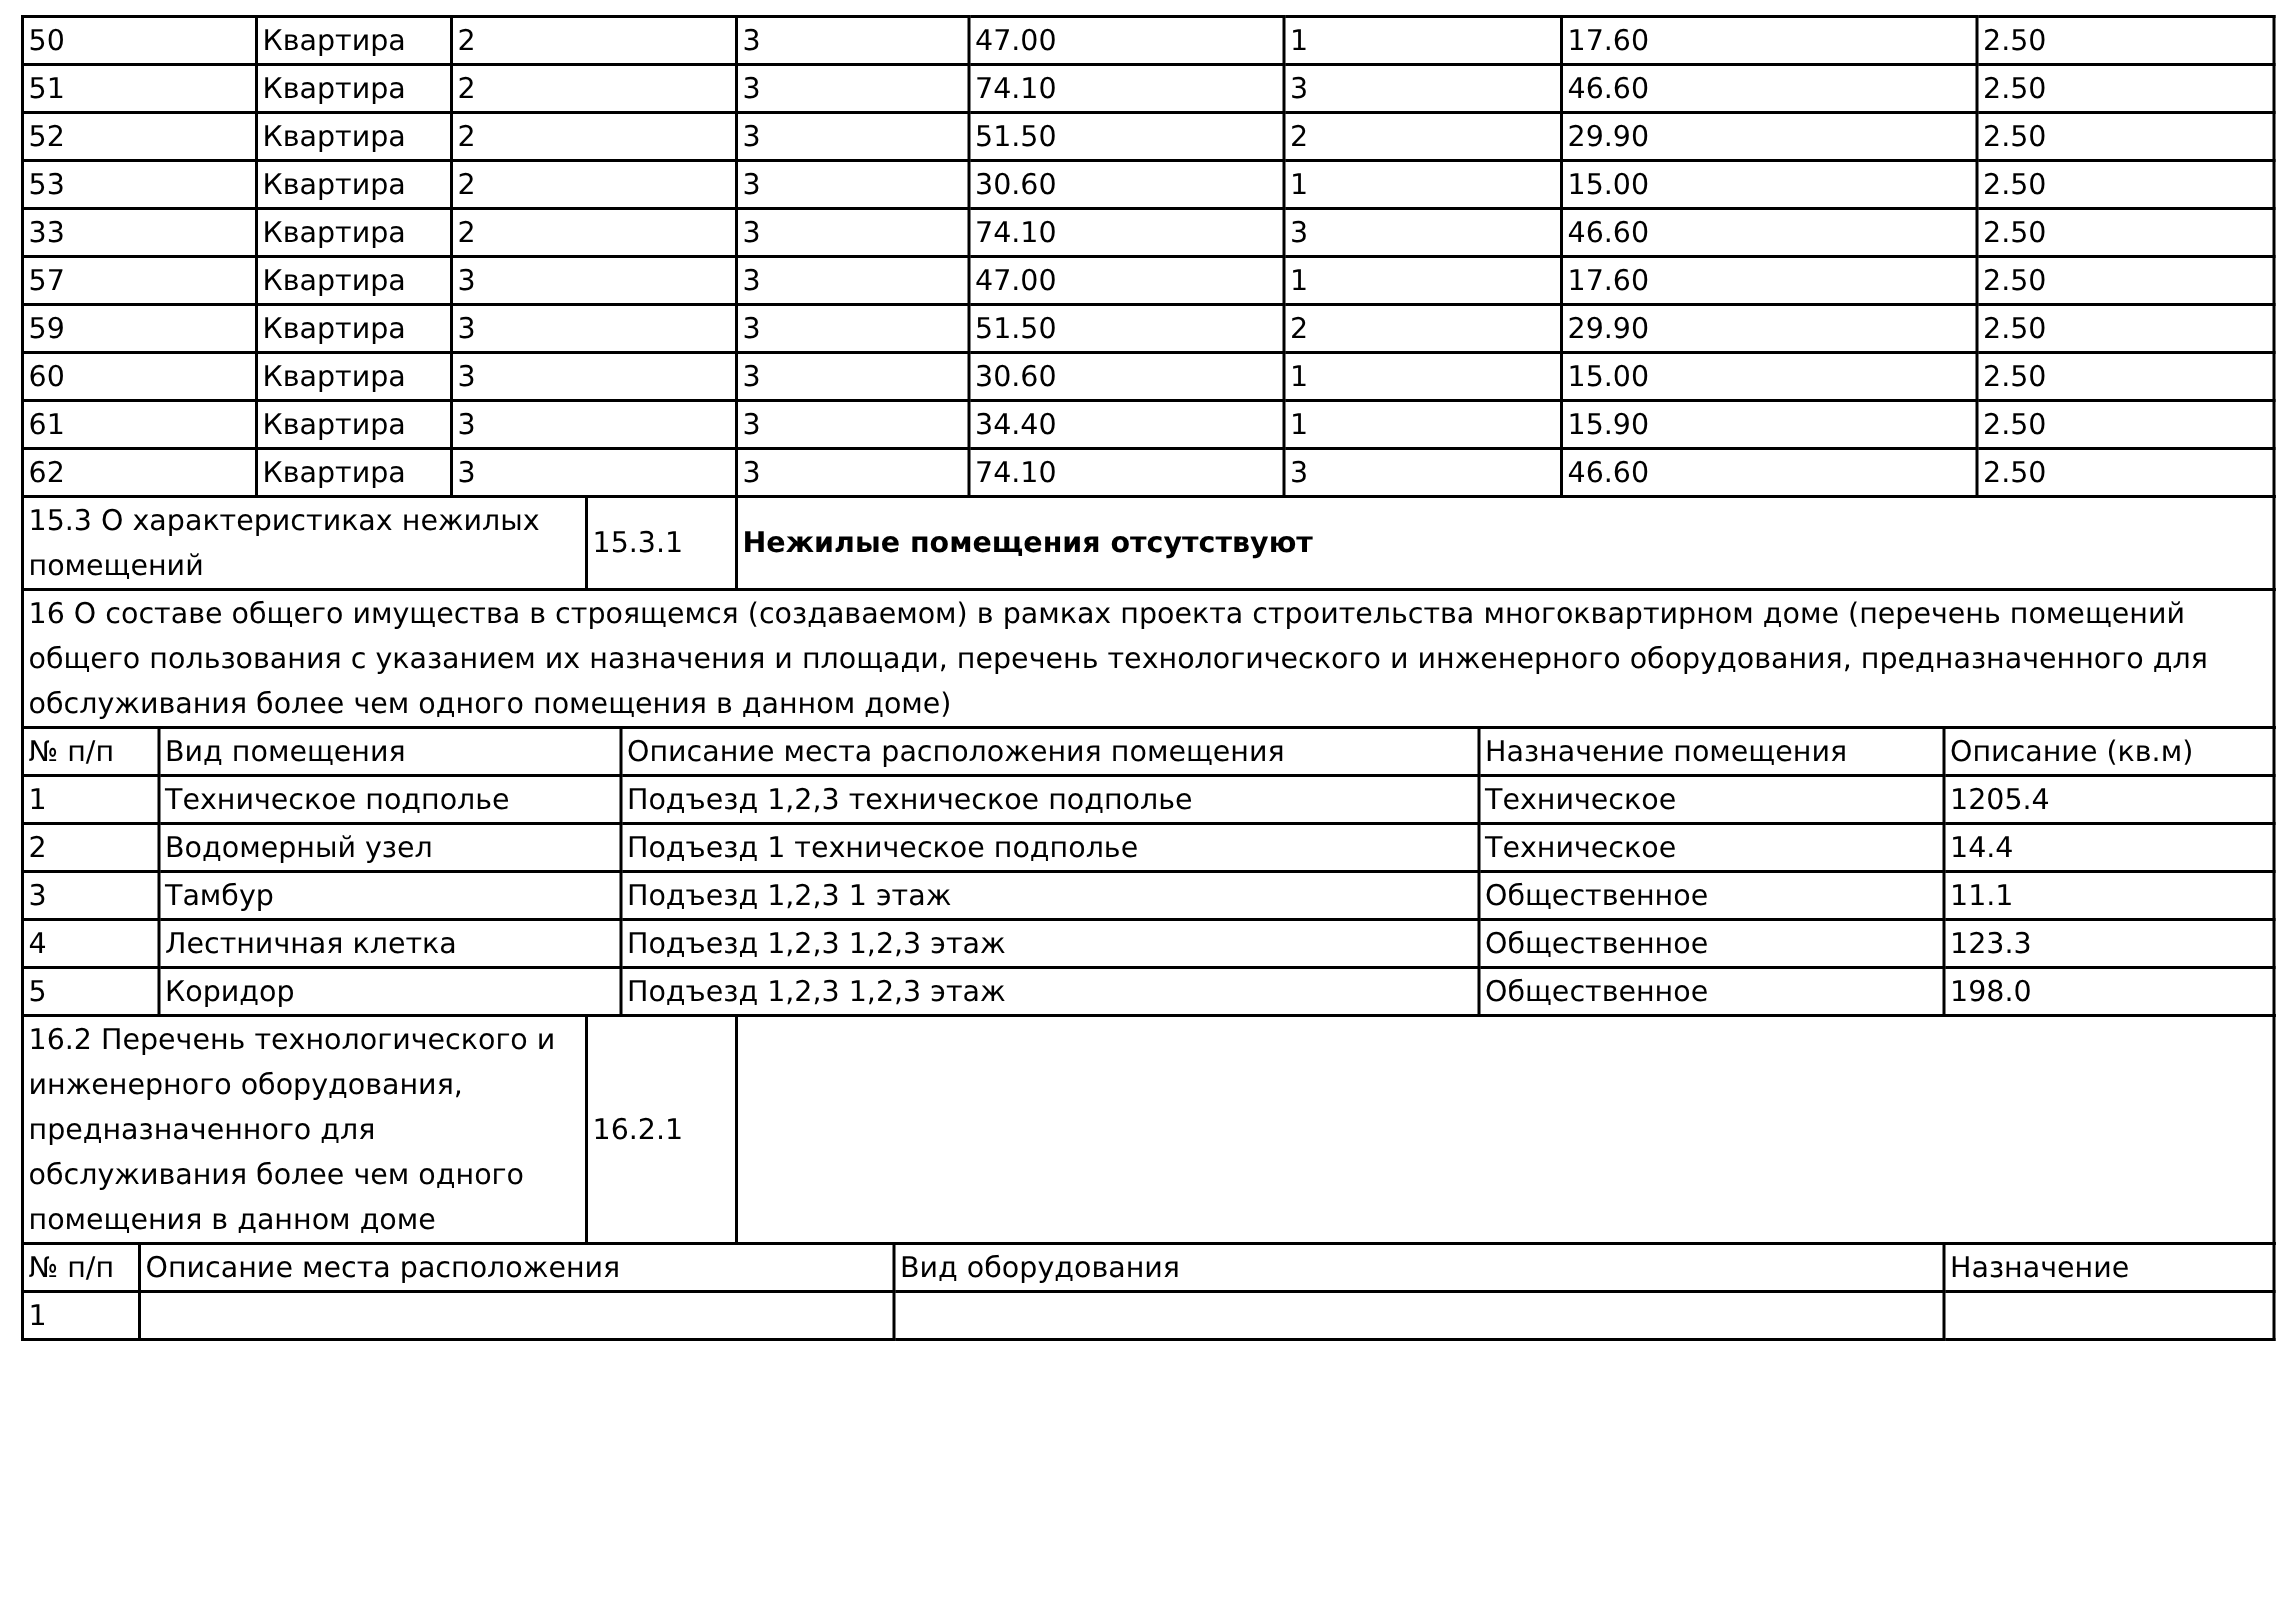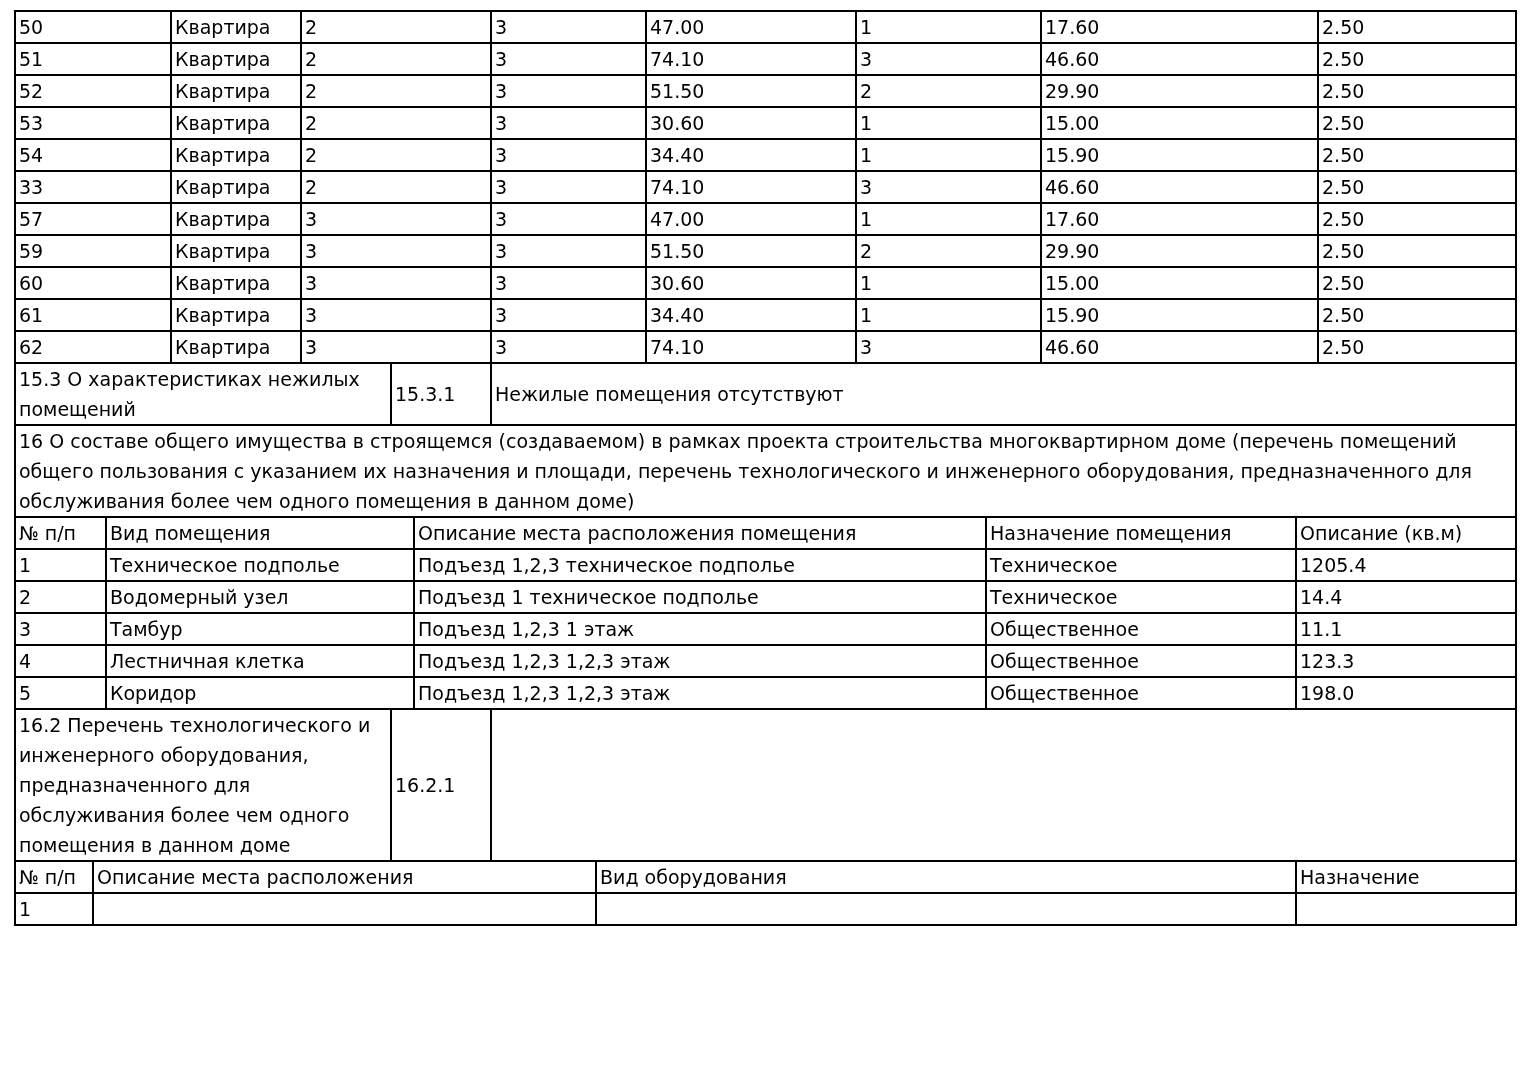--- a/index.html
+++ b/index.html
@@ -30,21 +30,21 @@
     font-weight: normal;
     text-align: left;
     vertical-align: middle;
     overflow: hidden;
     word-wrap: break-word;
   }
   .apt-row td, .prem-row td, .hdr-row th { height: 32px; }
   .eq-row td { height: 30px; }
   .sec-label { vertical-align: middle; }
   .sec16-cell { vertical-align: top; }
-  .bold { font-weight: normal; }
+  .bold { font-weight: bold; }
 </style>
 </head>
 <body>
 
 <div class="page">
 
   <table>
     <colgroup>
       <col style="width:156px">
         <col style="width:130px">
@@ -90,30 +90,20 @@
           <td>53</td>
           <td>Квартира</td>
           <td>2</td>
           <td>3</td>
           <td>30.60</td>
           <td>1</td>
           <td>15.00</td>
           <td>2.50</td>
         </tr>
         <tr class="apt-row">
-          <td>54</td>
-          <td>Квартира</td>
-          <td>2</td>
-          <td>3</td>
-          <td>34.40</td>
-          <td>1</td>
-          <td>15.90</td>
-          <td>2.50</td>
-        </tr>
-        <tr class="apt-row">
           <td>33</td>
           <td>Квартира</td>
           <td>2</td>
           <td>3</td>
           <td>74.10</td>
           <td>3</td>
           <td>46.60</td>
           <td>2.50</td>
         </tr>
         <tr class="apt-row">

